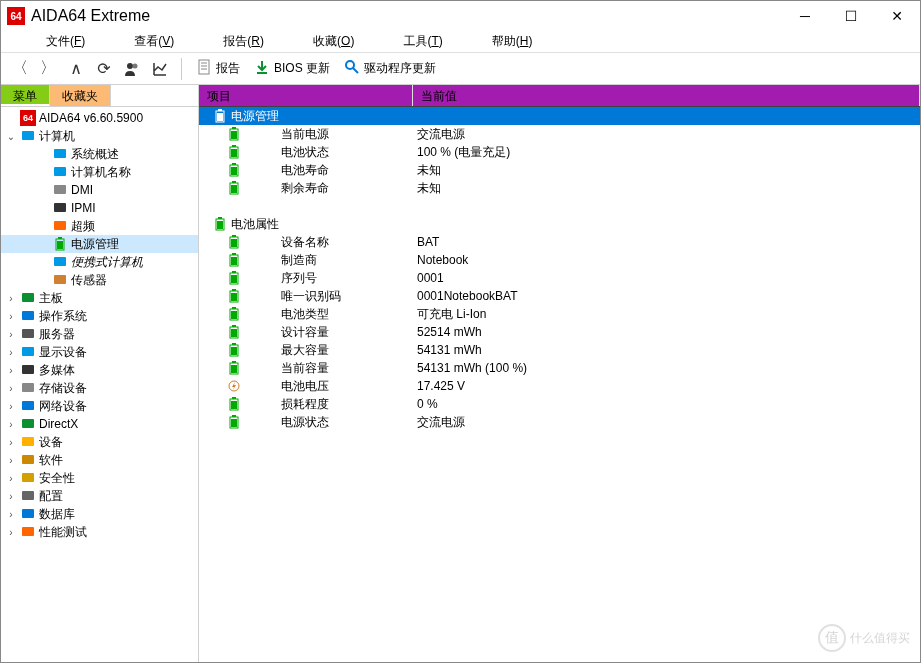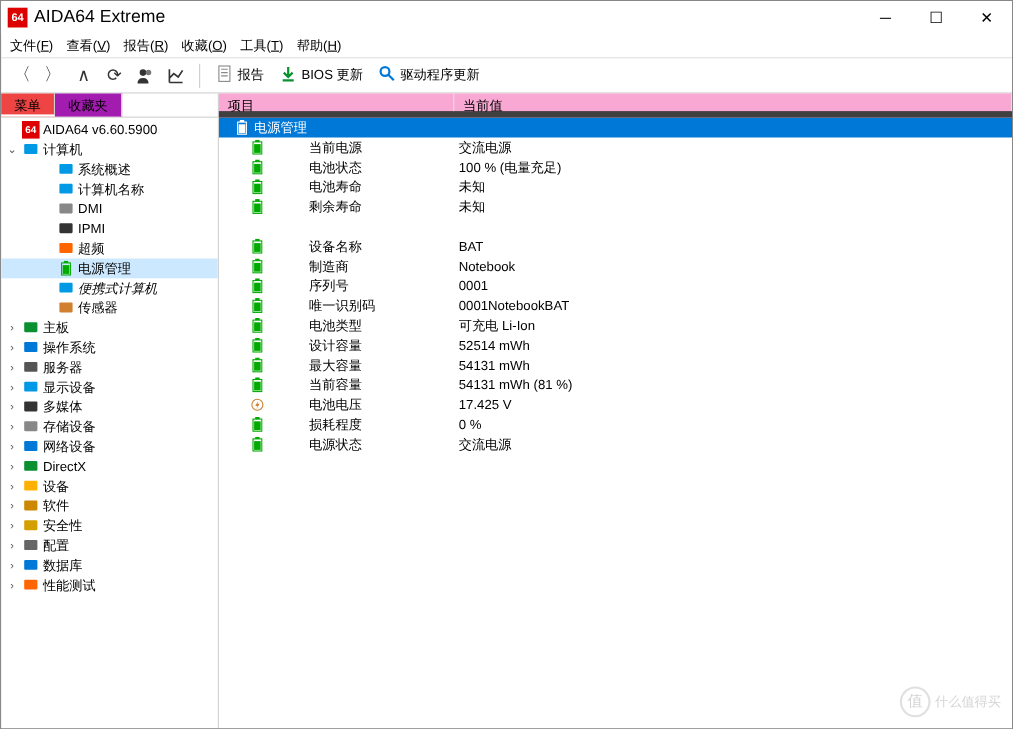--- a/index.html
+++ b/index.html
@@ -3,38 +3,38 @@
 <meta charset="utf-8">
 <style>
 * { box-sizing: border-box; margin: 0; padding: 0; font-family: "Microsoft YaHei", "Segoe UI", sans-serif; font-size: 12px; }
 body { width: 921px; height: 663px; background: #fff; border: 1px solid #888; display: flex; flex-direction: column; overflow: hidden; position: relative; }
 .titlebar { height: 30px; display: flex; align-items: center; padding: 0 0 0 6px; background: #fff; }
 .app-icon { width: 18px; height: 18px; background: #d00; color: #fff; font-size: 10px; font-weight: bold; display: flex; align-items: center; justify-content: center; margin-right: 6px; }
 .title-text { flex: 1; font-size: 16px; }
 .win-btns { display: flex; }
 .win-btn { width: 46px; height: 30px; display: flex; align-items: center; justify-content: center; font-size: 14px; font-family: "Segoe MDL2 Assets", sans-serif; }
 .menubar { height: 22px; display: flex; align-items: center; padding: 0 8px; gap: 12px; border-bottom: 1px solid #e0e0e0; }
-.menu-item { font-size: 12px; }
+.menu-item { font-size: 12px; margin-left: 37px; }
 .menu-item u { text-decoration: underline; }
 .toolbar { height: 32px; display: flex; align-items: center; padding: 0 8px; gap: 6px; border-bottom: 1px solid #d0d0d0; }
 .tb-btn { width: 22px; height: 22px; display: flex; align-items: center; justify-content: center; font-size: 16px; color: #333; }
 .tb-sep { width: 1px; height: 22px; background: #ccc; margin: 0 4px; }
 .tb-lbl-btn { display: flex; align-items: center; gap: 4px; padding: 0 4px; }
 .content { flex: 1; display: flex; min-height: 0; }
 .left-pane { width: 198px; border-right: 1px solid #d0d0d0; display: flex; flex-direction: column; }
 .tabs { height: 22px; display: flex; border-bottom: 1px solid #d0d0d0; }
-.tab { padding: 3px 12px; border-right: 1px solid #d0d0d0; background: #a21caf; }
-.tab.active { background: #ef4444; border-bottom: 2px solid #fff; }
+.tab { padding: 3px 12px; border-right: 1px solid #d0d0d0; background: #fdba74; }
+.tab.active { background: #84cc16; border-bottom: 2px solid #fff; }
 .tree { flex: 1; overflow: auto; padding: 2px 0; }
 .tree-item { display: flex; align-items: center; height: 18px; padding: 0 4px; white-space: nowrap; }
 .tree-item.selected { background: #cce8ff; }
 .tree-toggle { width: 12px; text-align: center; color: #555; font-size: 10px; }
 .tree-icon { width: 16px; height: 16px; margin: 0 3px; display: flex; align-items: center; justify-content: center; font-size: 12px; }
 .right-pane { flex: 1; display: flex; flex-direction: column; }
-.list-header { height: 22px; display: flex; border-bottom: 6px solid #404040; background: #f9a8d4; }
+.list-header { height: 22px; display: flex; border-bottom: 1px solid #404040; background: #a21caf; }
 .col-h { padding: 3px 8px; border-right: 1px solid #e0e0e0; }
 .col-1 { width: 214px; }
 .col-2 { flex: 1; }
 .list-body { flex: 1; overflow: auto; }
 .list-row { display: flex; height: 18px; align-items: center; }
 .list-row.selected { background: #0078d7; color: #fff; }
 .cell-1 { width: 214px; display: flex; align-items: center; padding-left: 14px; }
 .cell-1.indent { padding-left: 28px; gap: 36px; }
 .cell-2 { flex: 1; padding-left: 4px; }
 .row-icon { width: 14px; height: 14px; margin-right: 4px; display: flex; align-items: center; justify-content: center; }
@@ -400,20 +400,33 @@
                 <rect x="1" y="2" width="8" height="11" fill="none" stroke="#0a0"></rect>
                 <rect x="2" y="4" width="6" height="8" fill="#0a0"></rect>
               </svg>
             </span>
             <span>剩余寿命</span>
           </div>
           <div class="cell-2">未知</div>
         </div>
         <div class="list-row">&nbsp;</div>
         <div class="list-row">
+          <div class="cell-1">
+            <span class="row-icon">
+              <svg class="battery-svg" viewBox="0 0 10 14">
+                <rect x="3" y="0" width="4" height="2" fill="#0a0"></rect>
+                <rect x="1" y="2" width="8" height="11" fill="none" stroke="#0a0"></rect>
+                <rect x="2" y="4" width="6" height="8" fill="#0a0"></rect>
+              </svg>
+            </span>
+            <span>电池属性</span>
+          </div>
+          <div class="cell-2"></div>
+        </div>
+        <div class="list-row">
           <div class="cell-1 indent">
             <span class="row-icon">
               <svg class="battery-svg" viewBox="0 0 10 14">
                 <rect x="3" y="0" width="4" height="2" fill="#0a0"></rect>
                 <rect x="1" y="2" width="8" height="11" fill="none" stroke="#0a0"></rect>
                 <rect x="2" y="4" width="6" height="8" fill="#0a0"></rect>
               </svg>
             </span>
             <span>设备名称</span>
           </div>
@@ -501,21 +514,21 @@
           <div class="cell-1 indent">
             <span class="row-icon">
               <svg class="battery-svg" viewBox="0 0 10 14">
                 <rect x="3" y="0" width="4" height="2" fill="#0a0"></rect>
                 <rect x="1" y="2" width="8" height="11" fill="none" stroke="#0a0"></rect>
                 <rect x="2" y="4" width="6" height="8" fill="#0a0"></rect>
               </svg>
             </span>
             <span>当前容量</span>
           </div>
-          <div class="cell-2">54131 mWh  (81 %)</div>
+          <div class="cell-2">54131 mWh  (100 %)</div>
         </div>
         <div class="list-row">
           <div class="cell-1 indent">
             <span class="row-icon">
               <svg width="12" height="12" viewBox="0 0 12 12">
                 <circle cx="6" cy="6" r="5" fill="none" stroke="#d08030"></circle>
                 <path d="M7 2 L4 7 L6 7 L5 10 L8 5 L6 5 Z" fill="#d08030"></path>
               </svg>
             </span>
             <span>电池电压</span>

